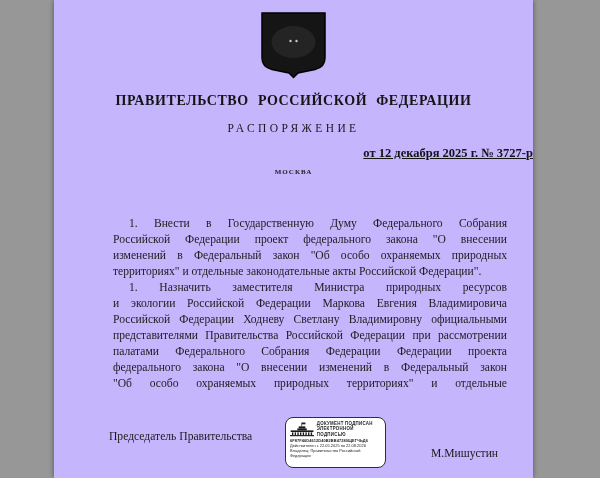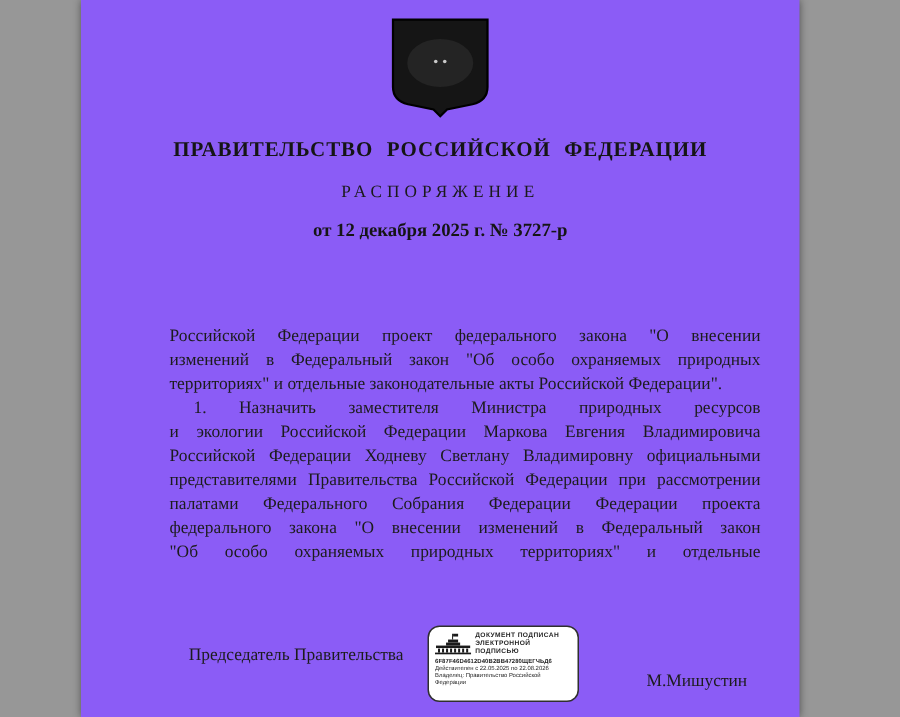--- a/index.html
+++ b/index.html
@@ -6,57 +6,57 @@
   body {
     width: 600px; height: 478px; overflow: hidden;
     background: #979797;
     font-family: "Liberation Serif", "DejaVu Serif", serif;
   }
   .stage { position: relative; width: 600px; height: 478px; }
 
   .page {
     position: absolute; left: 54px; top: 0;
     width: 479px; height: 478px;
-    background: #8b5cf6;
+    background: #c4b5fd;
     box-shadow: 0 0 5px rgba(0,0,0,.45);
     color: #1e1e1e;
   }
 
   .emblem { position: absolute; left: 206px; top: 11px; }
 
   .org {
     position: absolute; top: 93px; left: 0; width: 100%;
     text-align: center; font-weight: bold; font-size: 14px;
     letter-spacing: .6px; word-spacing: 5px; color: #151515;
   }
   .doctype {
     position: absolute; top: 122px; left: 0; width: 100%;
     text-align: center; font-size: 11.5px; letter-spacing: 3.4px; color: #1a1a1a;
   }
   .date {
     position: absolute; top: 146px; left: 0; width: 100%;
-    text-align: center; font-weight: bold; font-size: 12.5px; color: #151515;
+    text-align: right; font-weight: bold; font-size: 12.5px; color: #151515; text-decoration: underline;
   }
   .city {
     position: absolute; top: 168px; left: 0; width: 100%;
     text-align: center; font-size: 7px; letter-spacing: 1px; font-weight: bold; color: #222;
   }
 
   .bodytext {
     position: absolute; left: 59px; top: 216px; width: 394px;
     font-size: 11.6px; line-height: 16px; color: #1c1c1c;
   }
   .ln { margin: 0; text-align: justify; }
   .ln.jfy { text-align-last: justify; }
   .ln.first { text-indent: 16px; }
   .ln.last { text-align: left; text-align-last: left; }
 
   .sig-title {
     position: absolute; left: 55px; top: 429px; width: 160px;
-    text-align: right; font-size: 11.6px; line-height: 16.5px; color: #1c1c1c;
+    text-align: left; font-size: 11.6px; line-height: 16.5px; color: #1c1c1c;
   }
   .sig-name {
     position: absolute; left: 377px; top: 447px;
     font-size: 11.6px; color: #1c1c1c;
   }
 
   .stamp {
     position: absolute; left: 231px; top: 417px;
     width: 101px; height: 51px; box-sizing: border-box;
     border: 1.4px solid #2f2f2f; border-radius: 8px;
@@ -82,22 +82,24 @@
     <svg class="emblem" width="67" height="68" viewBox="0 0 67 68">
       <path d="M2 2 H65 V47 Q65 56 55 58.5 L38 62 L33.5 66.5 L29 62 L12 58.5 Q2 56 2 47 Z" fill="#151515" stroke="#000" stroke-width="1.5"></path>
       <ellipse cx="33.5" cy="31" rx="22" ry="16" fill="#242424"></ellipse>
       <circle cx="30.5" cy="30" r="1.2" fill="#c9c9c9"></circle>
       <circle cx="36.5" cy="30" r="1.2" fill="#c9c9c9"></circle>
     </svg>
 
     <div class="org">ПРАВИТЕЛЬСТВО  РОССИЙСКОЙ  ФЕДЕРАЦИИ</div>
     <div class="doctype">РАСПОРЯЖЕНИЕ</div>
     <div class="date">от 12 декабря 2025 г. № 3727-р</div>
+    <div class="city">МОСКВА</div>
 
     <div class="bodytext">
+      <p class="ln jfy first">1. Внести в Государственную Думу Федерального Собрания</p>
       <p class="ln jfy">Российской Федерации проект федерального закона "О внесении</p>
       <p class="ln jfy">изменений в Федеральный закон "Об особо охраняемых природных</p>
       <p class="ln last">территориях" и отдельные законодательные акты Российской Федерации".</p>
       <p class="ln jfy first">1. Назначить заместителя Министра природных ресурсов</p>
       <p class="ln jfy">и экологии Российской Федерации Маркова Евгения Владимировича</p>
       <p class="ln jfy">Российской Федерации Ходневу Светлану Владимировну официальными</p>
       <p class="ln jfy">представителями Правительства Российской Федерации при рассмотрении</p>
       <p class="ln jfy">палатами Федерального Собрания Федерации Федерации проекта</p>
       <p class="ln jfy">федерального закона "О внесении изменений в Федеральный закон</p>
       <p class="ln jfy">"Об особо охраняемых природных территориях" и отдельные</p>

